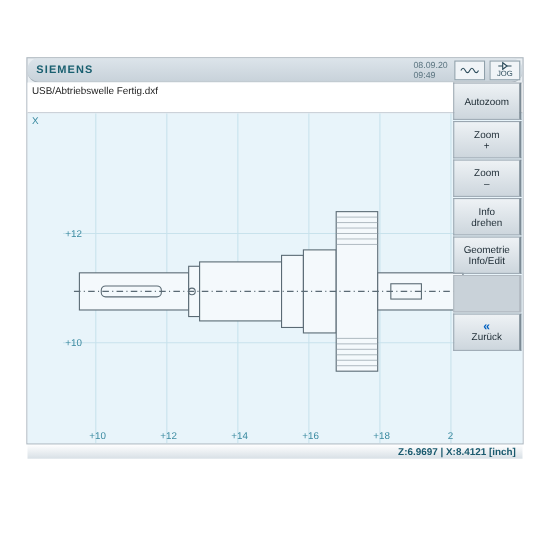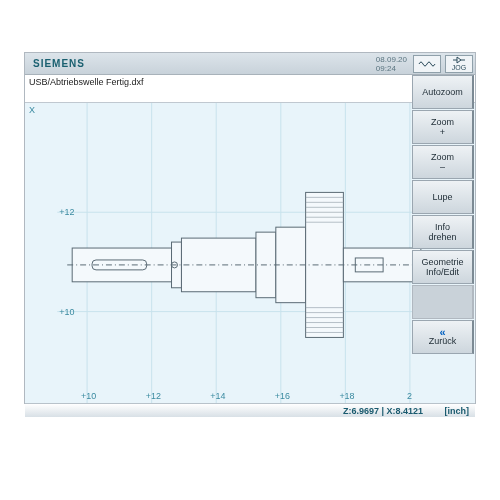--- a/index.html
+++ b/index.html
@@ -1,18 +1,18 @@
 <!DOCTYPE html>
 <html><head>
 <meta charset="utf-8">
 <style>
   * { box-sizing: border-box; margin: 0; padding: 0; }
   body { width: 500px; height: 500px; background: #fff; font-family: Arial, sans-serif; overflow: hidden; }
   .frame { position: absolute; left: 24px; top: 52px; width: 452px; height: 352px; background: #e9eef2; border: 1px solid #b0b8c0; }
-  .header { height: 22px; background: linear-gradient(#dce4ea, #c8d2da); display: flex; align-items: center; border-bottom: 1px solid #a8b2ba; font-size: 10px; color: #2a6e7e; }
+  .header { height: 22px; background: linear-gradient(#dce4ea, #c8d2da); display: flex; align-items: center; border-bottom: 1px solid #a8b2ba; font-size: 10px; color: #2a6e7e; border-radius: 10px; }
   .brand { font-weight: bold; letter-spacing: 1px; padding: 0 8px; color: #1a6070; }
   .hspacer { flex: 1; }
   .product { color: #fff; background: #7a8c98; padding: 2px 6px; font-size: 9px; border-radius: 2px; margin-right: 4px;}
   .datetime { font-size: 8px; color: #5b7580; line-height: 9px; padding-right: 4px;}
   .mode-chip { width: 28px; height: 18px; background: #f0f4f7; border: 1px solid #8fa0aa; margin: 0 2px; display:flex; flex-direction:column; align-items:center; justify-content:center; font-size:7px; color:#2a4a5a;}
   .mode-chip svg { display:block; }
   .filebar { height: 28px; background: #fff; border-bottom: 1px solid #c0c8d0; font-size: 9px; padding: 0 4px; line-height: 14px; color: #222; }
   .workspace { position: relative; height: calc(100% - 22px - 14px - 14px); background: #e8f4fa; }
   .axis-label { position: absolute; font-size: 9px; color: #3a8aa0; }
   .part-svg { position: absolute; left: 0; top: 0; width: 100%; height: 100%; }
@@ -27,21 +27,21 @@
 </head>
 <body>
 
 <div class="frame">
 
   <div class="header">
     <span class="brand">SIEMENS</span>
     <span class="hspacer"></span>
     <div class="datetime">
       <div>08.09.20</div>
-      <div>09:24</div>
+      <div>09:49</div>
     </div>
     <div class="mode-chip">
       <svg width="18" height="10" viewBox="0 0 18 10">
           <path d="M1 5 Q3 1 5 5 T9 5 T13 5 T17 5" stroke="#2a4a5a" fill="none" stroke-width="1"></path>
         </svg>
     </div>
     <div class="mode-chip">
       <svg width="14" height="8" viewBox="0 0 14 8">
           <path d="M1 4 L5 4 L5 1 L9 4 L5 7 L5 4" stroke="#2a4a5a" fill="none" stroke-width="1"></path>
           <path d="M13 4 L9 4" stroke="#2a4a5a" stroke-width="1"></path>
@@ -114,37 +114,34 @@
         <rect x="35" y="158" width="55" height="10" rx="4" fill="none"></rect>
 
         <circle cx="118" cy="163" r="3" fill="none"></circle>
         <rect x="300" y="156" width="28" height="14" fill="none"></rect>
       </g>
     </svg>
   </div>
 
   <div class="statusbar">
     <span>Z:</span><span>6.9697</span><span> | </span><span>X:</span><span>8.4121</span>
-    <span style="margin-left:19px;">[inch]</span>
+    <span style="margin-left:0;">[inch]</span>
   </div>
 
   <div class="sidebar">
     <div class="softkey">
         <span>Autozoom</span>
       </div>
     <div class="softkey">
         <span style="white-space:pre;">Zoom
 +</span>
       </div>
     <div class="softkey">
         <span style="white-space:pre;">Zoom
 –</span>
-      </div>
-    <div class="softkey">
-        <span>Lupe</span>
       </div>
     <div class="softkey">
         <span style="white-space:pre;">Info
 drehen</span>
       </div>
     <div class="softkey">
         <span style="white-space:pre;">Geometrie
 Info/Edit</span>
       </div>
     <div class="softkey gap"></div>

